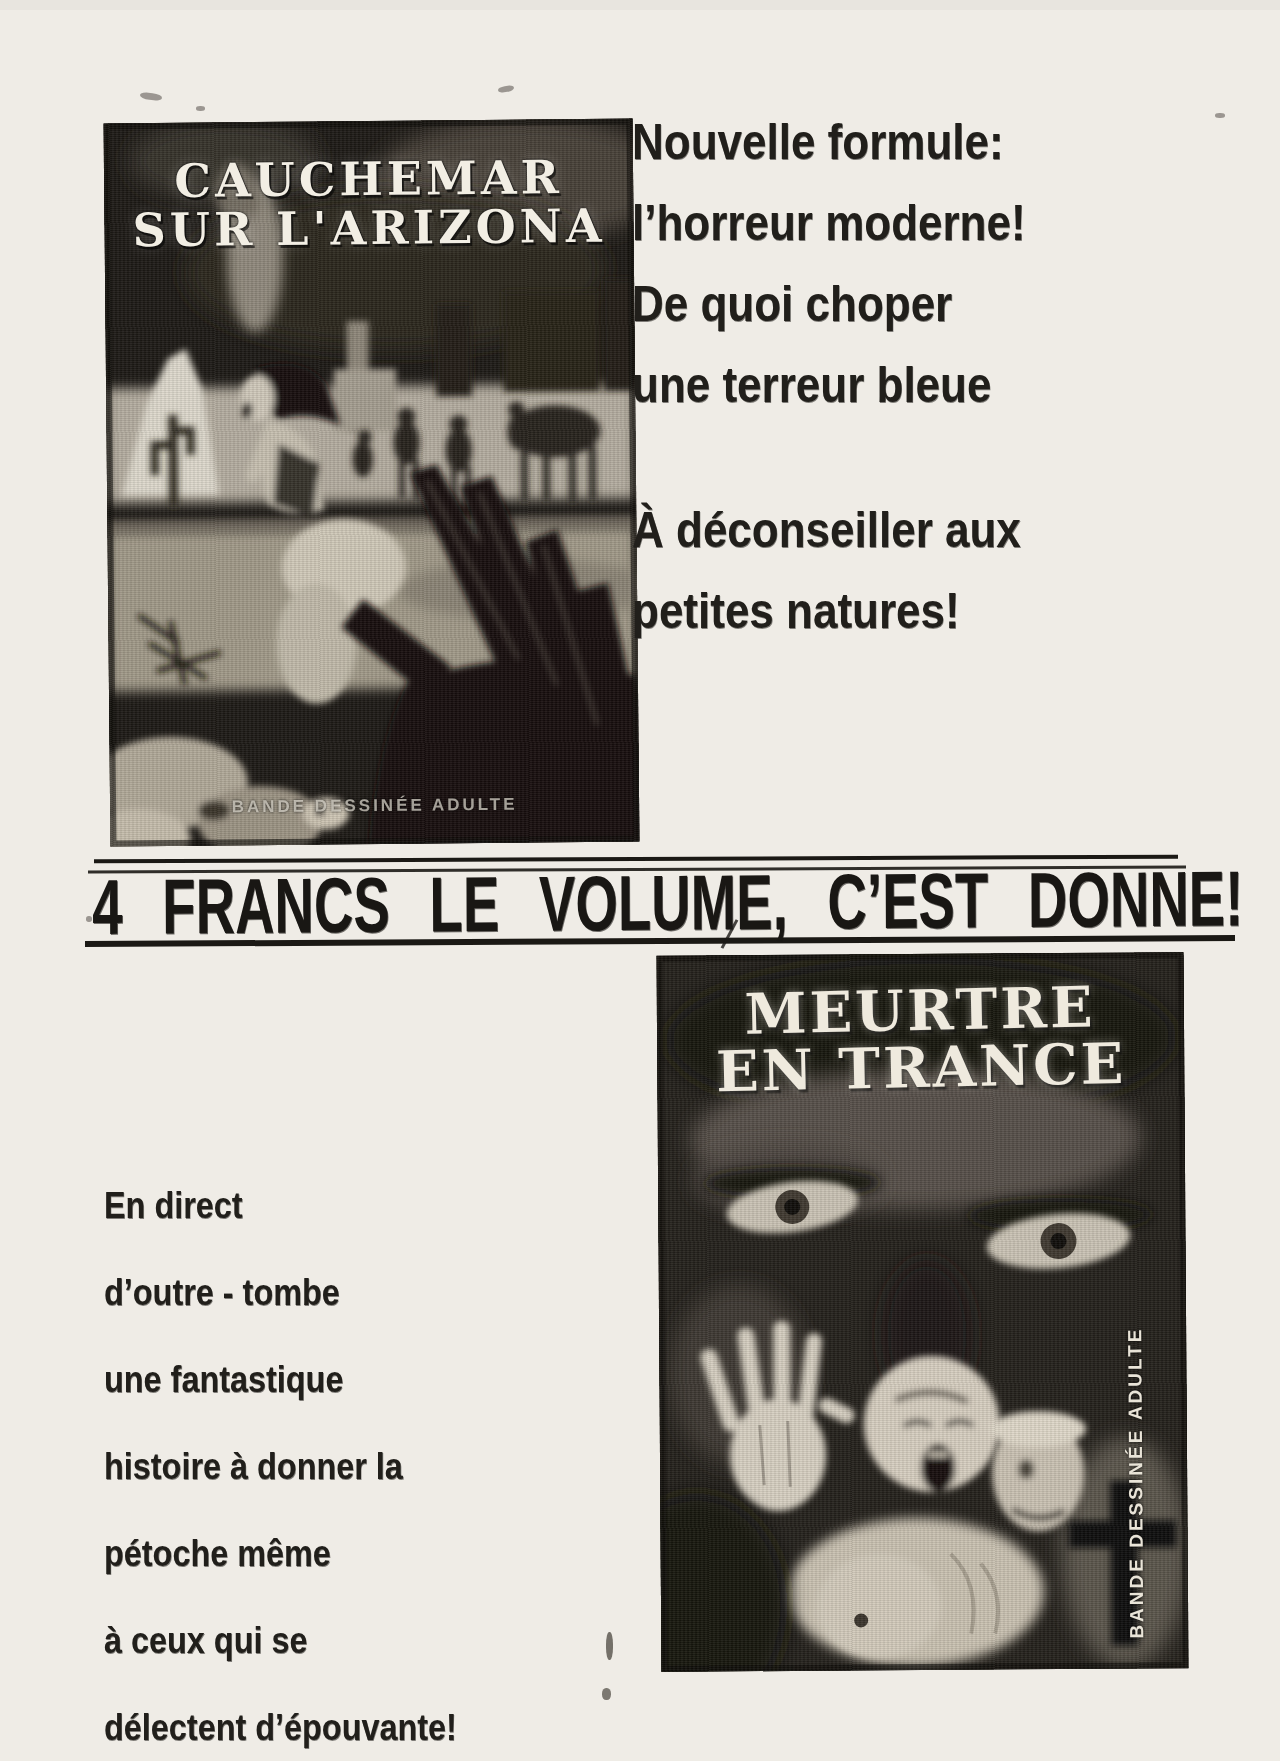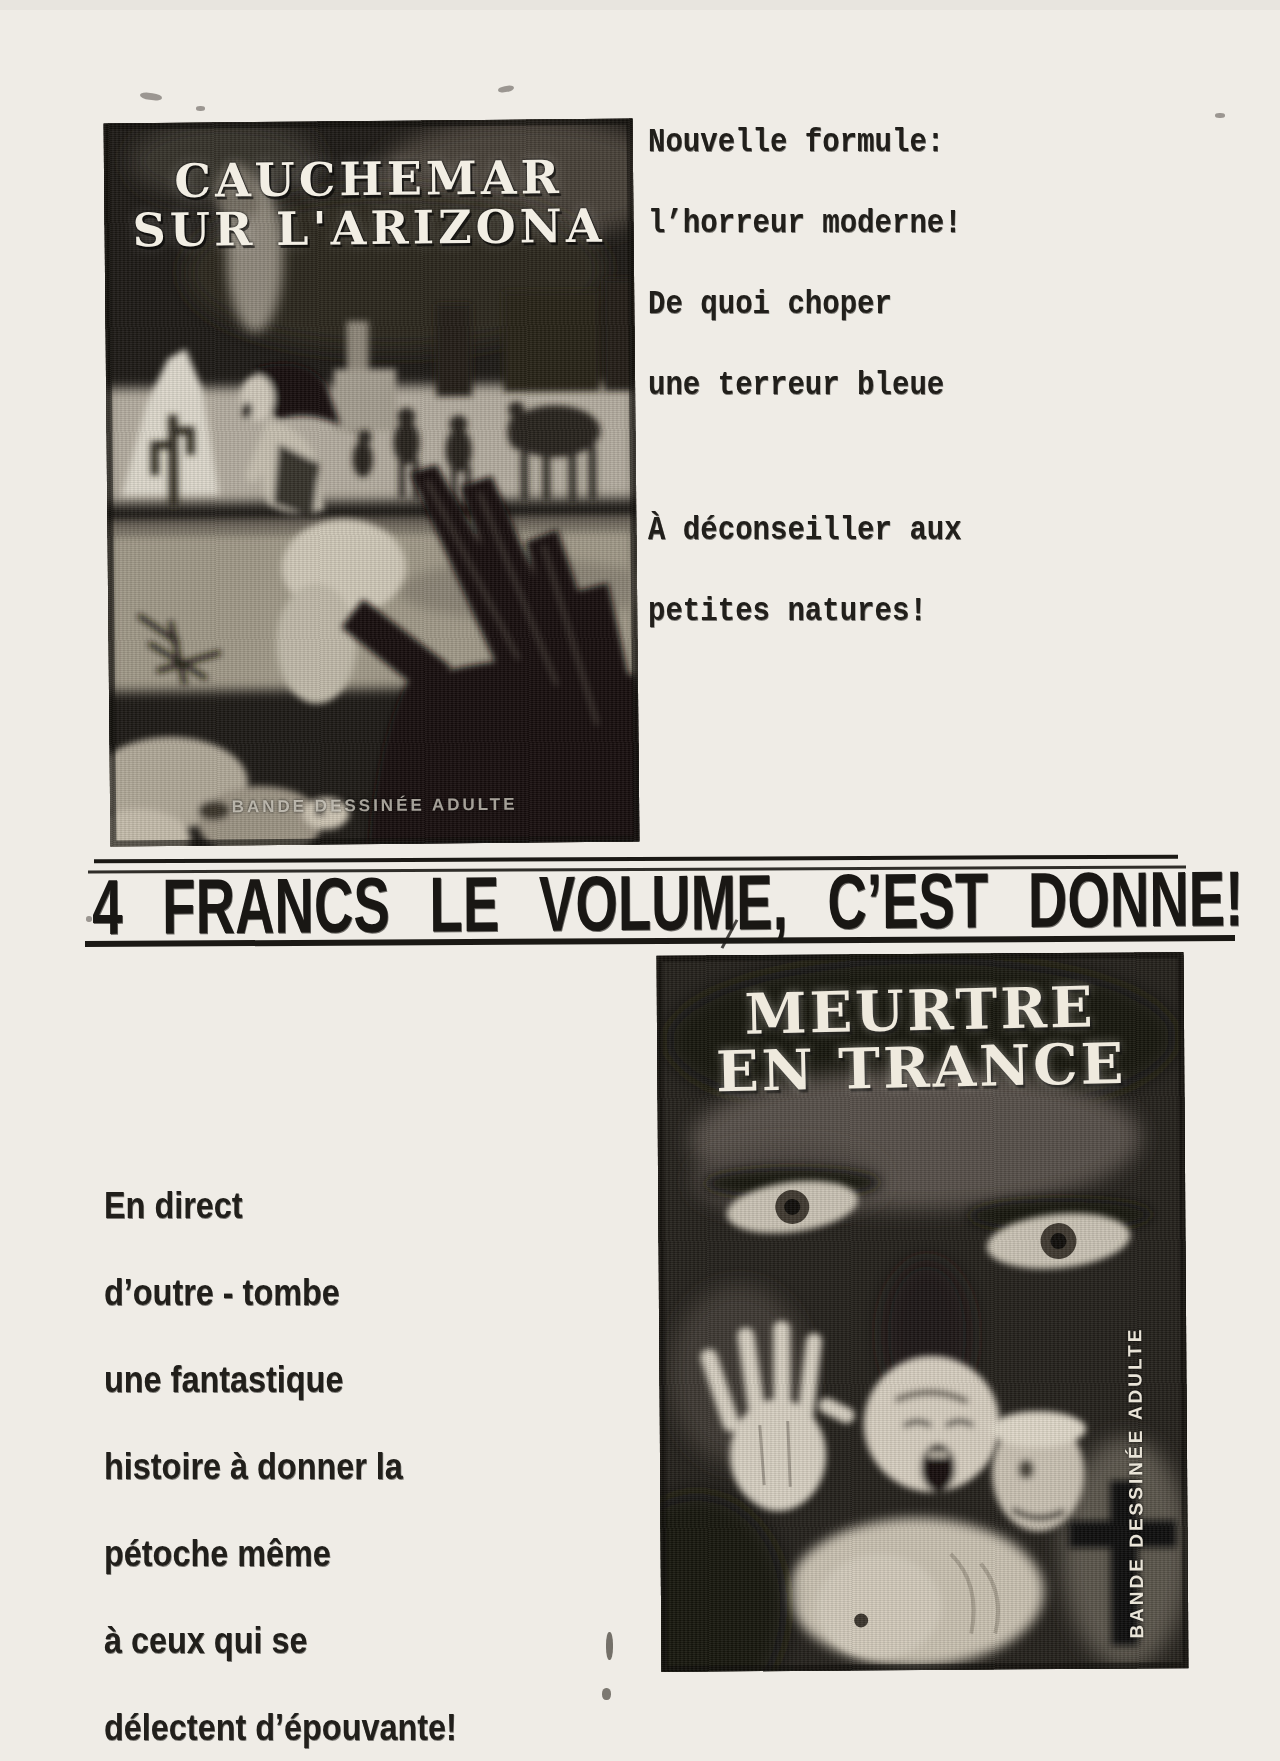--- a/index.html
+++ b/index.html
@@ -32,21 +32,21 @@
     text-shadow:0 0 10px rgba(245,240,228,.45), 2px 3px 2px rgba(0,0,0,.65), 0 0 3px rgba(0,0,0,.6);}
   .c2-spine{position:absolute;right:40px;bottom:30px;z-index:3;
     writing-mode:vertical-rl;transform:rotate(180deg);
     font-size:19px;font-weight:bold;letter-spacing:3px;color:#e9e4d8;
     text-shadow:0 0 3px rgba(0,0,0,.8);}
 
   
   .promo{position:absolute;color:#211f1b;font-weight:bold;}
   .tline{transform:scaleX(0.88);transform-origin:0 50%;white-space:nowrap;
     text-shadow:0.6px 0.6px 0 rgba(33,31,27,.55);}
-  .promo-top{left:648px;top:92px;font-size:33px;line-height:81px;font-family:Liberation Mono, monospace;}
+  .promo-top{left:632px;top:92px;font-size:50px;line-height:81px;}
   .promo-bottom{left:104px;top:1152px;font-size:36px;line-height:87px;}
   .promo-bottom .tline{transform:scaleX(0.9);}
   .promo-gap{height:64px;}
 
   
   .rule{position:absolute;background:#1b1915;}
   .rule-a{left:94px;top:847px;width:1084px;height:4px;transform:rotate(-0.25deg);}
   .rule-b{left:88px;top:858px;width:1098px;height:3px;transform:rotate(-0.25deg);opacity:.9;}
   .rule-c{left:85px;top:928px;width:1150px;height:6px;transform:rotate(-0.3deg);}
   .rule-tick{left:728px;top:908px;width:3px;height:32px;transform:rotate(28deg);opacity:.8;}

